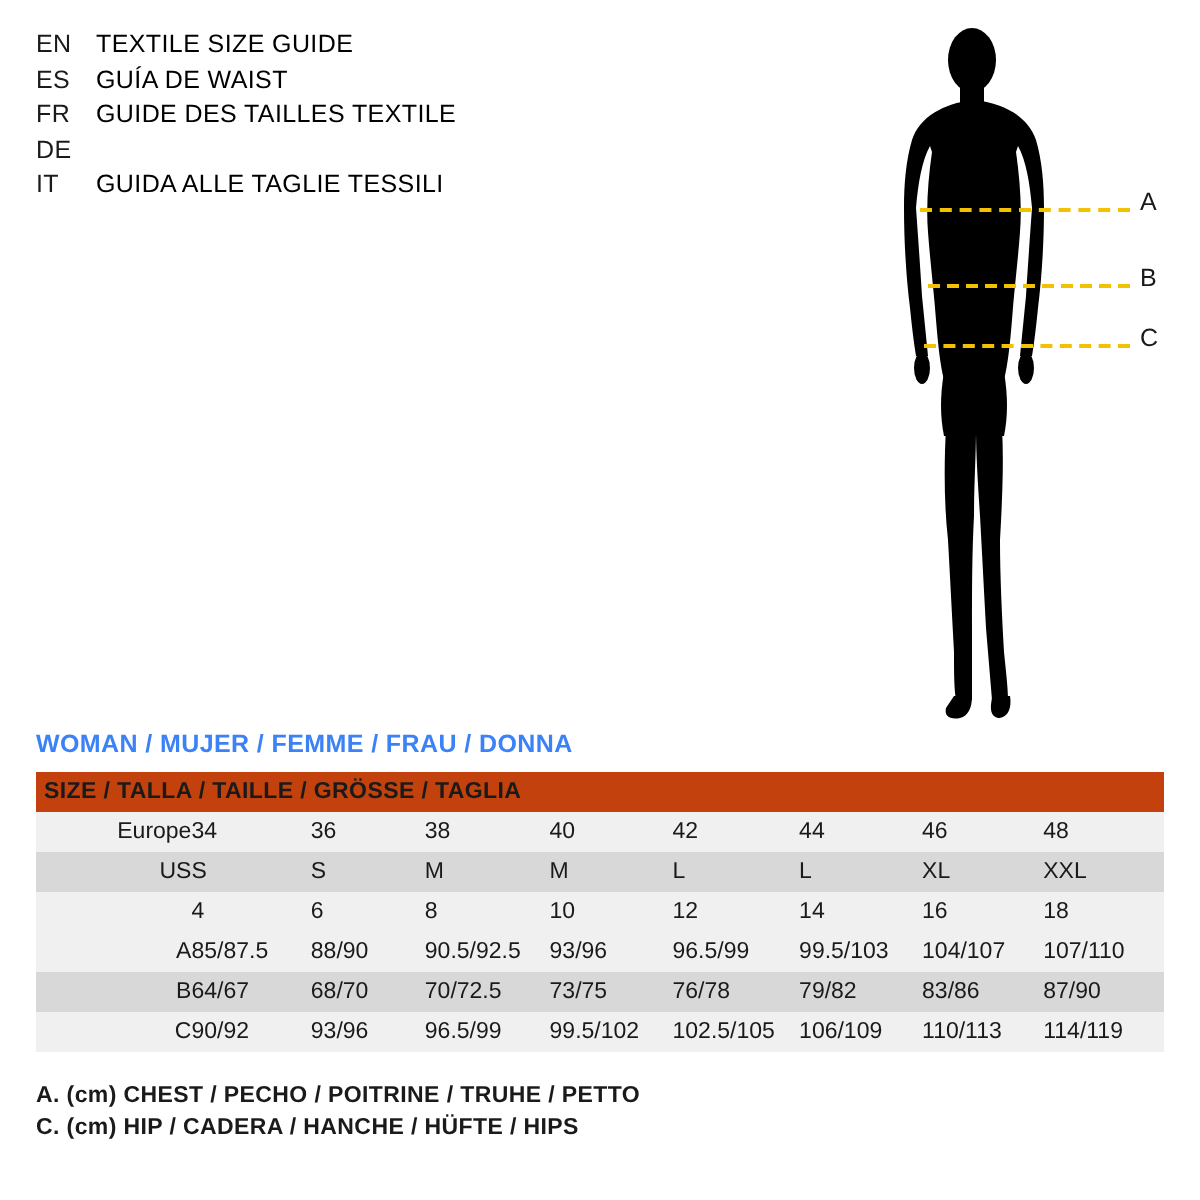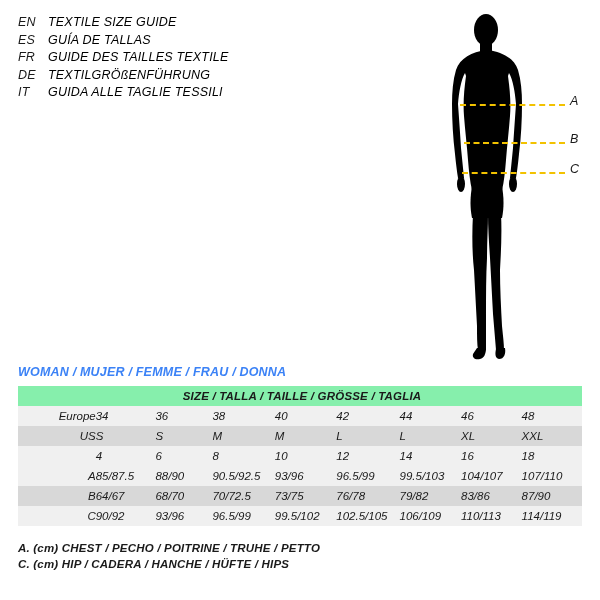--- a/index.html
+++ b/index.html
@@ -12,21 +12,20 @@
     background: #ffffff;
     font-family: "Liberation Sans", sans-serif;
     color: #1a1a1a;
     overflow: hidden;
   }
   .page {
     position: relative;
     width: 600px;
     height: 524px;
     box-sizing: border-box;
-    font-style: italic;
   }
 
   
   .lang-block {
     position: absolute;
     top: 14px;
     left: 18px;
     width: 300px;
   }
   .lang-row {
@@ -96,26 +95,25 @@
     border-collapse: collapse;
     font-size: 11.5px;
     color: #1a1a1a;
   }
   .size-table td {
     padding: 2px 0 2px 0;
     height: 16px;
     line-height: 14px;
   }
   .row-head td {
-    background: #86efac;
+    background: #c2410c;
     font-weight: bold;
     font-size: 11.5px;
     padding-left: 4px;
     letter-spacing: 0.2px;
-    text-align: center;
   }
   .row-light td { background: #f0f0f0; }
   .row-dark td  { background: #d8d8d8; }
   .c-label {
     width: 88px;
     padding-left: 4px !important;
     text-align: right;
   }
   .c-val {
     width: 68px;
@@ -142,29 +140,28 @@
 
 <div class="page">
 
   <div class="lang-block">
     <div class="lang-row">
       <span class="lang-code">EN</span>
       <span class="lang-text">TEXTILE SIZE GUIDE</span>
     </div>
     <div class="lang-row">
       <span class="lang-code">ES</span>
-      <span class="lang-text">GUÍA DE TALLAS</span>
+      <span class="lang-text">GUÍA DE WAIST</span>
     </div>
     <div class="lang-row">
       <span class="lang-code">FR</span>
       <span class="lang-text">GUIDE DES TAILLES TEXTILE</span>
     </div>
     <div class="lang-row">
       <span class="lang-code">DE</span>
-      <span class="lang-text">TEXTILGRÖßENFÜHRUNG</span>
     </div>
     <div class="lang-row">
       <span class="lang-code">IT</span>
       <span class="lang-text">GUIDA ALLE TAGLIE TESSILI</span>
     </div>
   </div>
 
   <div class="figure-wrap">
     <svg class="figure-svg" width="170" height="360" viewBox="0 0 170 360">
       <g fill="#000000">

